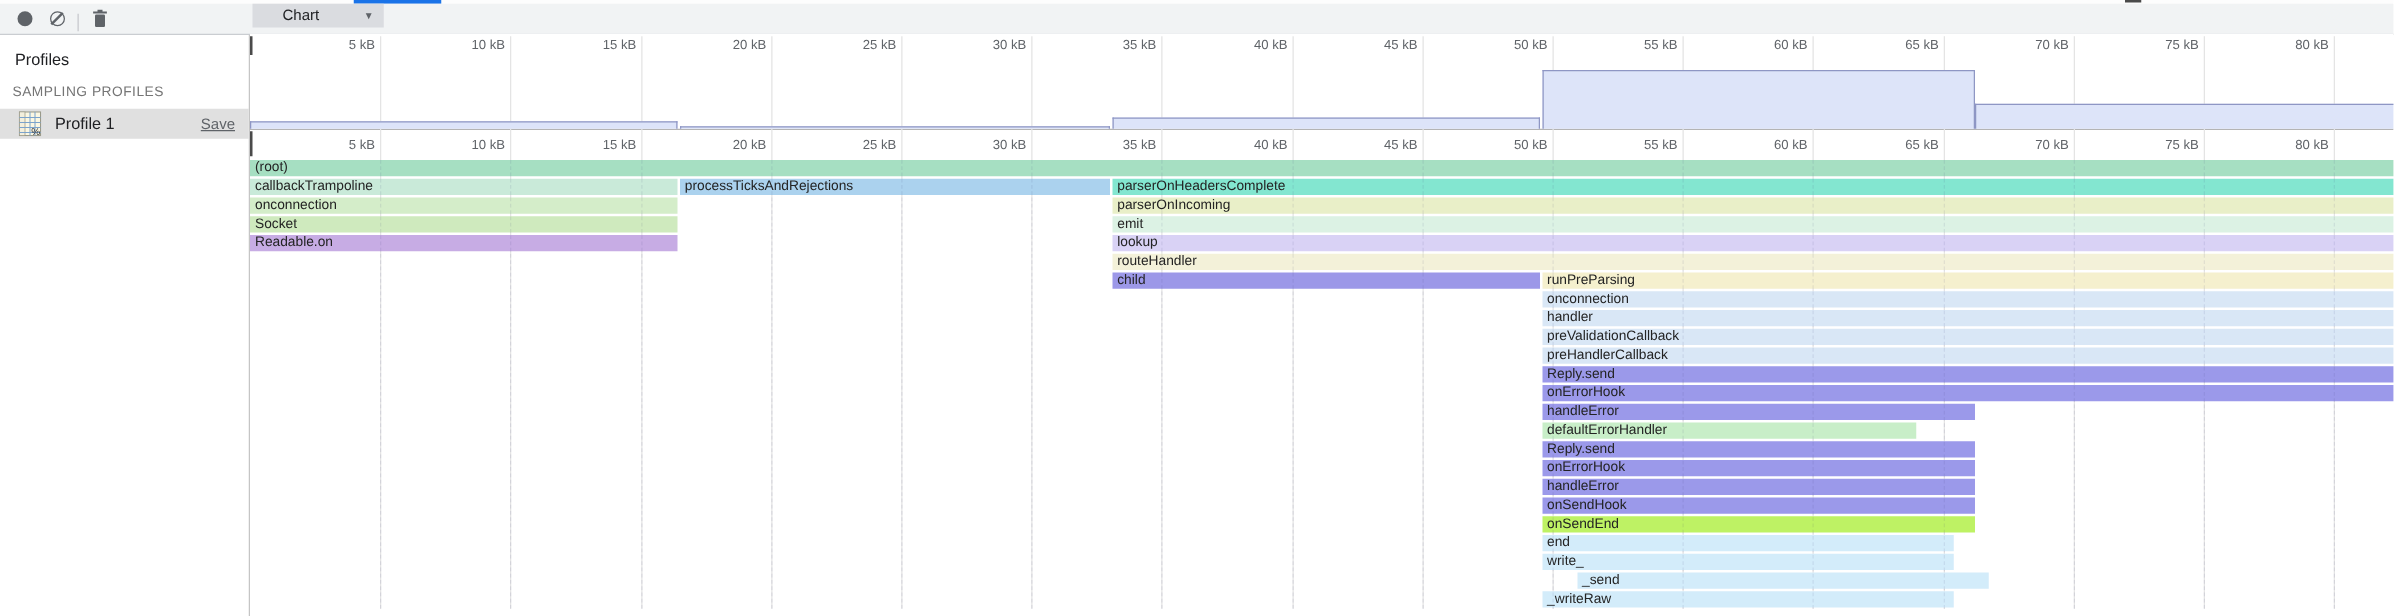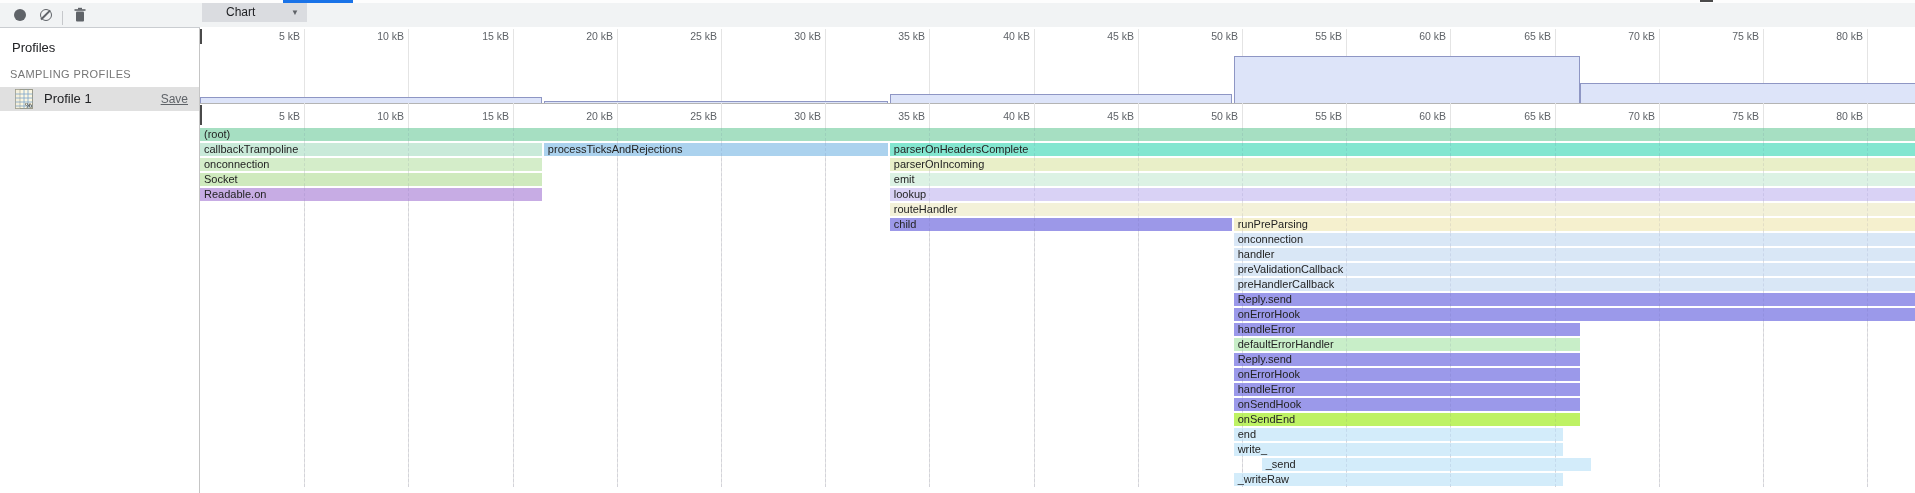--- a/index.html
+++ b/index.html
@@ -168,21 +168,21 @@
       <div class="bar" style="left: 689.804px; width: 1029.5px; top: 176px; background: rgb(243, 241, 217);"><span>routeHandler</span></div>
       <div class="bar" style="left: 689.804px; width: 341.776px; top: 191px; background: rgb(156, 152, 232);"><span>child</span></div>
       <div class="bar" style="left: 1033.66px; width: 685.636px; top: 191px; background: rgb(245, 240, 206);"><span>runPreParsing</span></div>
       <div class="bar" style="left: 1033.66px; width: 685.636px; top: 206px; background: rgb(217, 231, 246);"><span>onconnection</span></div>
       <div class="bar" style="left: 1033.66px; width: 685.636px; top: 221px; background: rgb(217, 231, 246);"><span>handler</span></div>
       <div class="bar" style="left: 1033.66px; width: 685.636px; top: 236px; background: rgb(217, 231, 246);"><span>preValidationCallback</span></div>
       <div class="bar" style="left: 1033.66px; width: 685.636px; top: 251px; background: rgb(217, 231, 246);"><span>preHandlerCallback</span></div>
       <div class="bar" style="left: 1033.66px; width: 685.636px; top: 266px; background: rgb(155, 153, 234);"><span>Reply.send</span></div>
       <div class="bar" style="left: 1033.66px; width: 685.636px; top: 281px; background: rgb(155, 153, 234);"><span>onErrorHook</span></div>
       <div class="bar" style="left: 1033.66px; width: 345.944px; top: 296px; background: rgb(155, 153, 234);"><span>handleError</span></div>
-      <div class="bar" style="left: 1033.66px; width: 346px; top: 311px; background: rgb(200, 238, 200);"><span>defaultErrorHandler</span></div>
+      <div class="bar" style="left: 1033.66px; width: 299px; top: 311px; background: rgb(200, 238, 200);"><span>defaultErrorHandler</span></div>
       <div class="bar" style="left: 1033.66px; width: 345.944px; top: 326px; background: rgb(155, 153, 234);"><span>Reply.send</span></div>
       <div class="bar" style="left: 1033.66px; width: 345.944px; top: 341px; background: rgb(155, 153, 234);"><span>onErrorHook</span></div>
       <div class="bar" style="left: 1033.66px; width: 345.944px; top: 356px; background: rgb(155, 153, 234);"><span>handleError</span></div>
       <div class="bar" style="left: 1033.66px; width: 345.944px; top: 371px; background: rgb(155, 153, 234);"><span>onSendHook</span></div>
       <div class="bar" style="left: 1033.66px; width: 345.944px; top: 386px; background: #bef264;"><span>onSendEnd</span></div>
       <div class="bar" style="left: 1033.66px; width: 329.272px; top: 401px; background: rgb(211, 236, 250);"><span>end</span></div>
       <div class="bar" style="left: 1033.66px; width: 329.272px; top: 416px; background: rgb(211, 236, 250);"><span>write_</span></div>
       <div class="bar" style="left: 1033.66px; width: 329.272px; top: 431px; background: rgb(211, 236, 250); margin-left: 28px;"><span>_send</span></div>
       <div class="bar" style="left: 1033.66px; width: 329.272px; top: 446px; background: rgb(211, 236, 250);"><span>_writeRaw</span></div>
       <div class="grid-dash" style="left: 104px;"></div>

